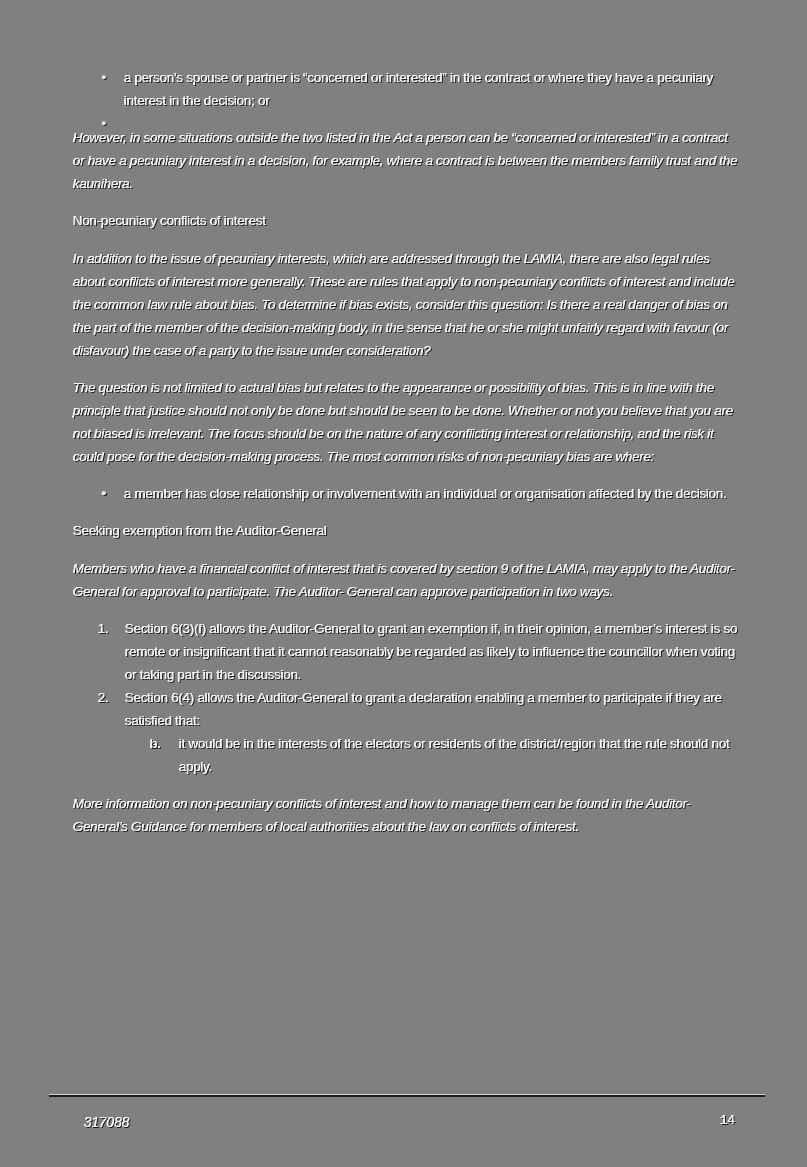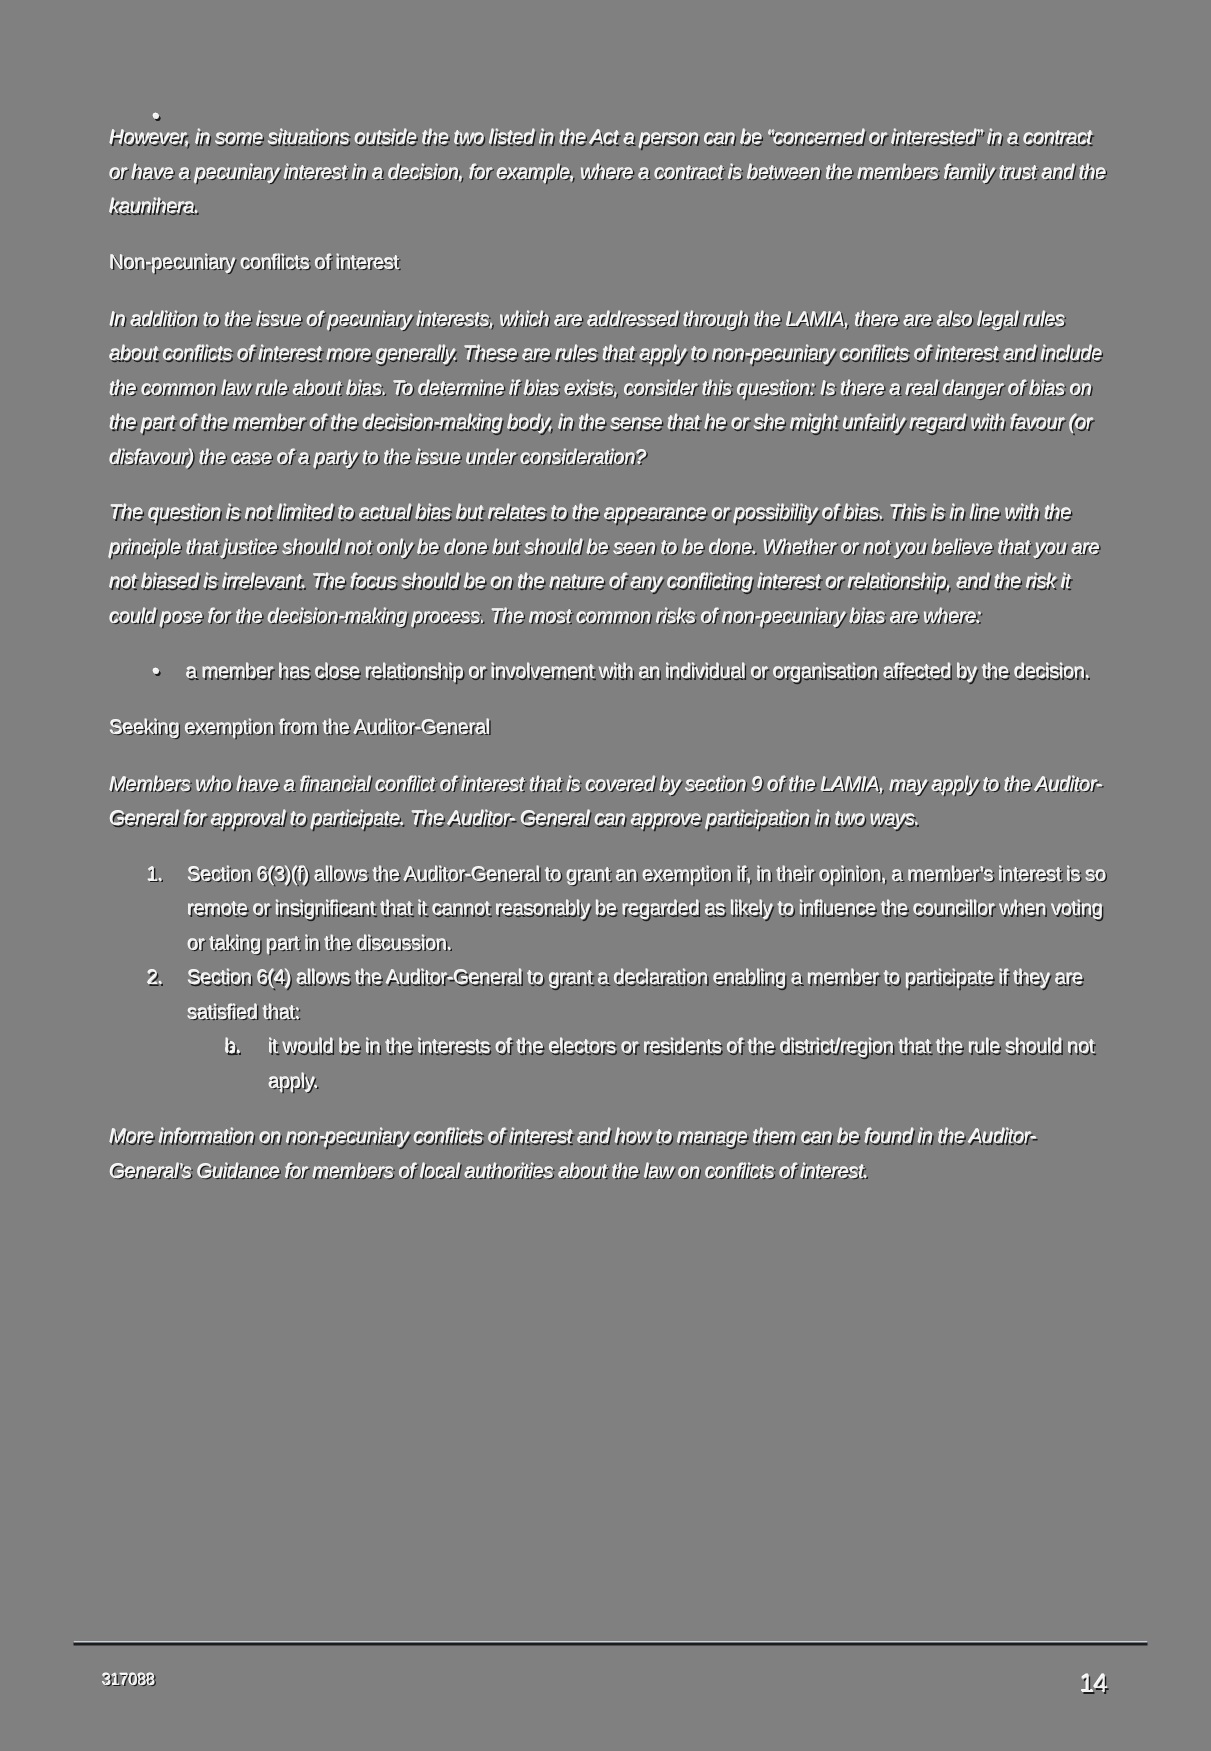--- a/index.html
+++ b/index.html
@@ -27,31 +27,32 @@
     ol.numbered { list-style: none; margin: 0 0 14px 0; padding: 0; }
     ol.numbered > li { position: relative; padding-left: 52px; line-height: 23px; }
     ol.numbered > li .num { position: absolute; left: 25px; top: 0; }
     ol.alpha { list-style: none; margin: 0; padding: 0; }
     ol.alpha li { position: relative; padding-left: 54px; line-height: 23px; }
     ol.alpha li .letter { position: absolute; left: 25px; top: 0; }
     .footer-line {
       position: absolute; left: 49px; top: 1094px; width: 716px; height: 2px;
       background: #1c1c1c; border-top: 1px solid #c8d0e0;
     }
-    .footer-left { position: absolute; left: 68px; top: 1114px; font-size: 11px; }
-    .footer-right { position: absolute; left: 720px; top: 1113px; font-size: 17px; }
+    .footer-left { position: absolute; left: 84px; top: 1114px; font-size: 14px; font-style: italic; }
+    .footer-right { position: absolute; left: 720px; top: 1113px; font-size: 13px; font-family: Liberation Mono, monospace; }
   </style>
 </head>
 <body>
 
 <div class="page txt">
 
   <ul class="bullets">
     <li>
       <span class="bullet">•</span>
+      <span>a person’s spouse or partner is “concerned or interested” in the contract or where they have a pecuniary interest in the decision; or</span>
     </li>
     <li>
       <span class="bullet">•</span>
     </li>
   </ul>
 
   <p class="para">However, in some situations outside the two listed in the Act a person can be “concerned or interested” in a contract or have a pecuniary interest in a decision, for example, where a contract is between the members family trust and the kaunihera.</p>
 
   <p class="heading">Non-pecuniary conflicts of interest</p>
 

